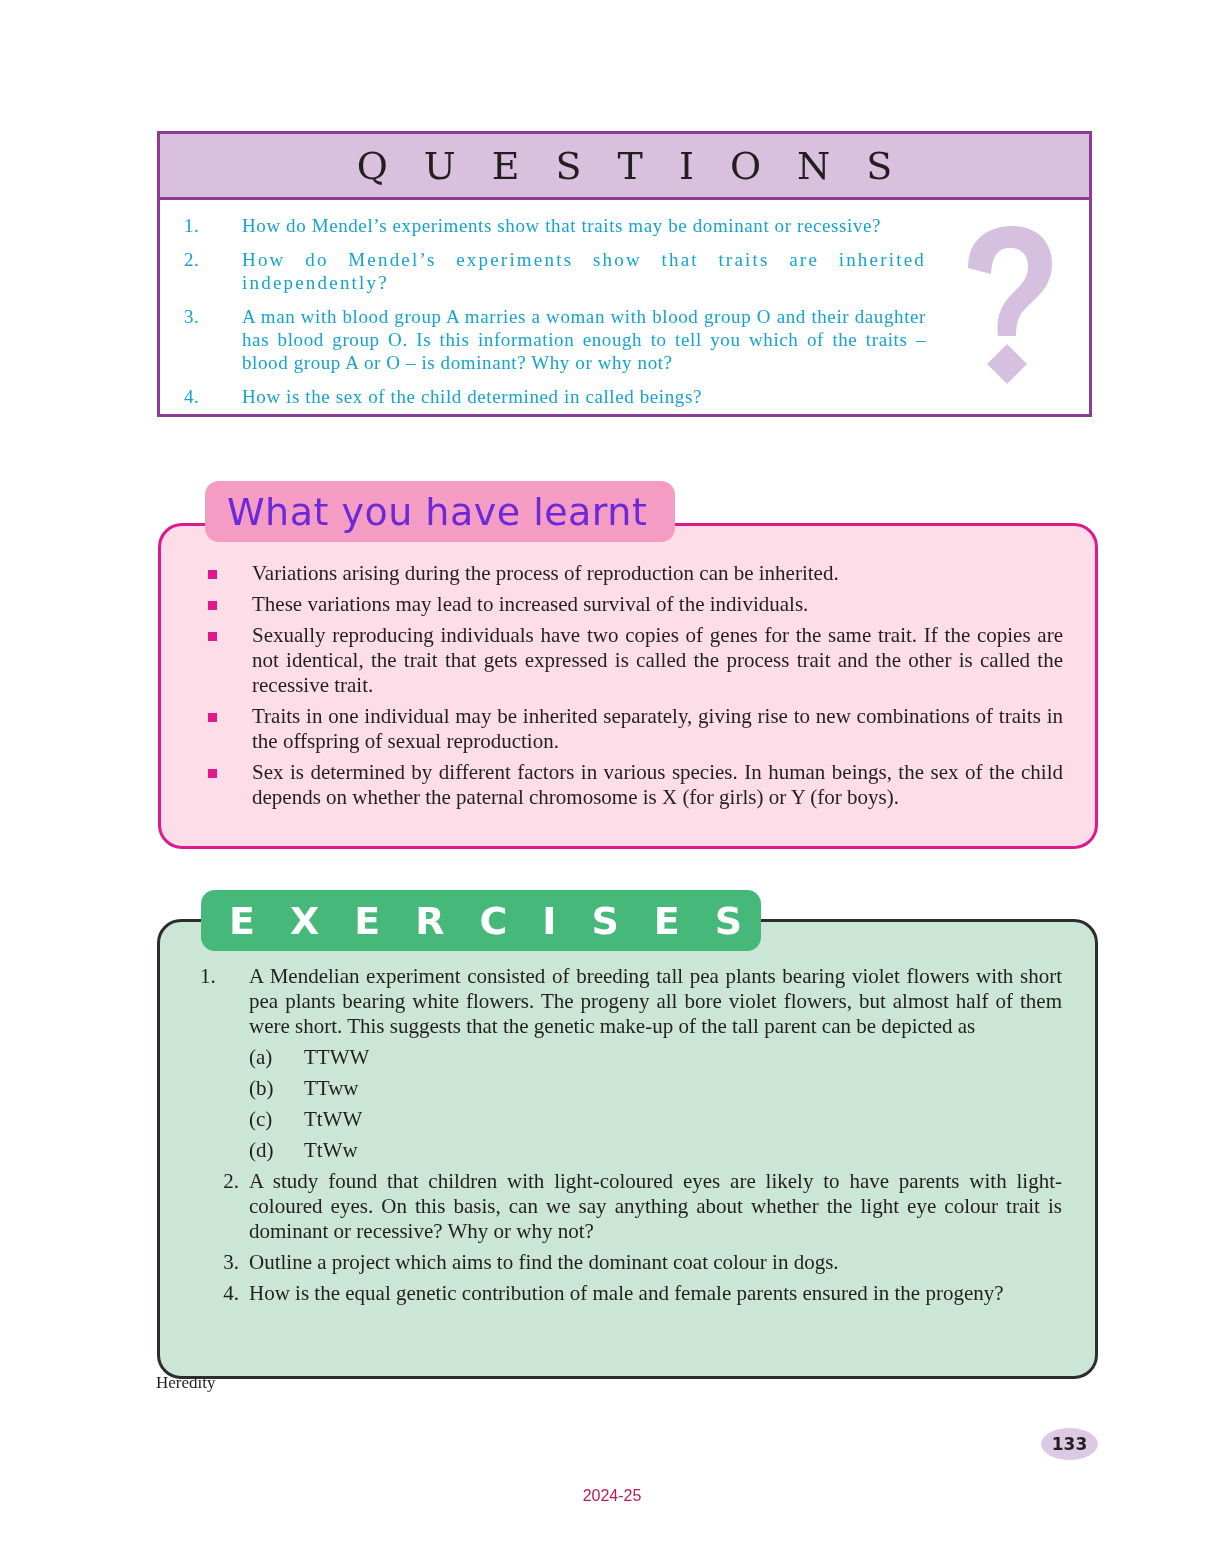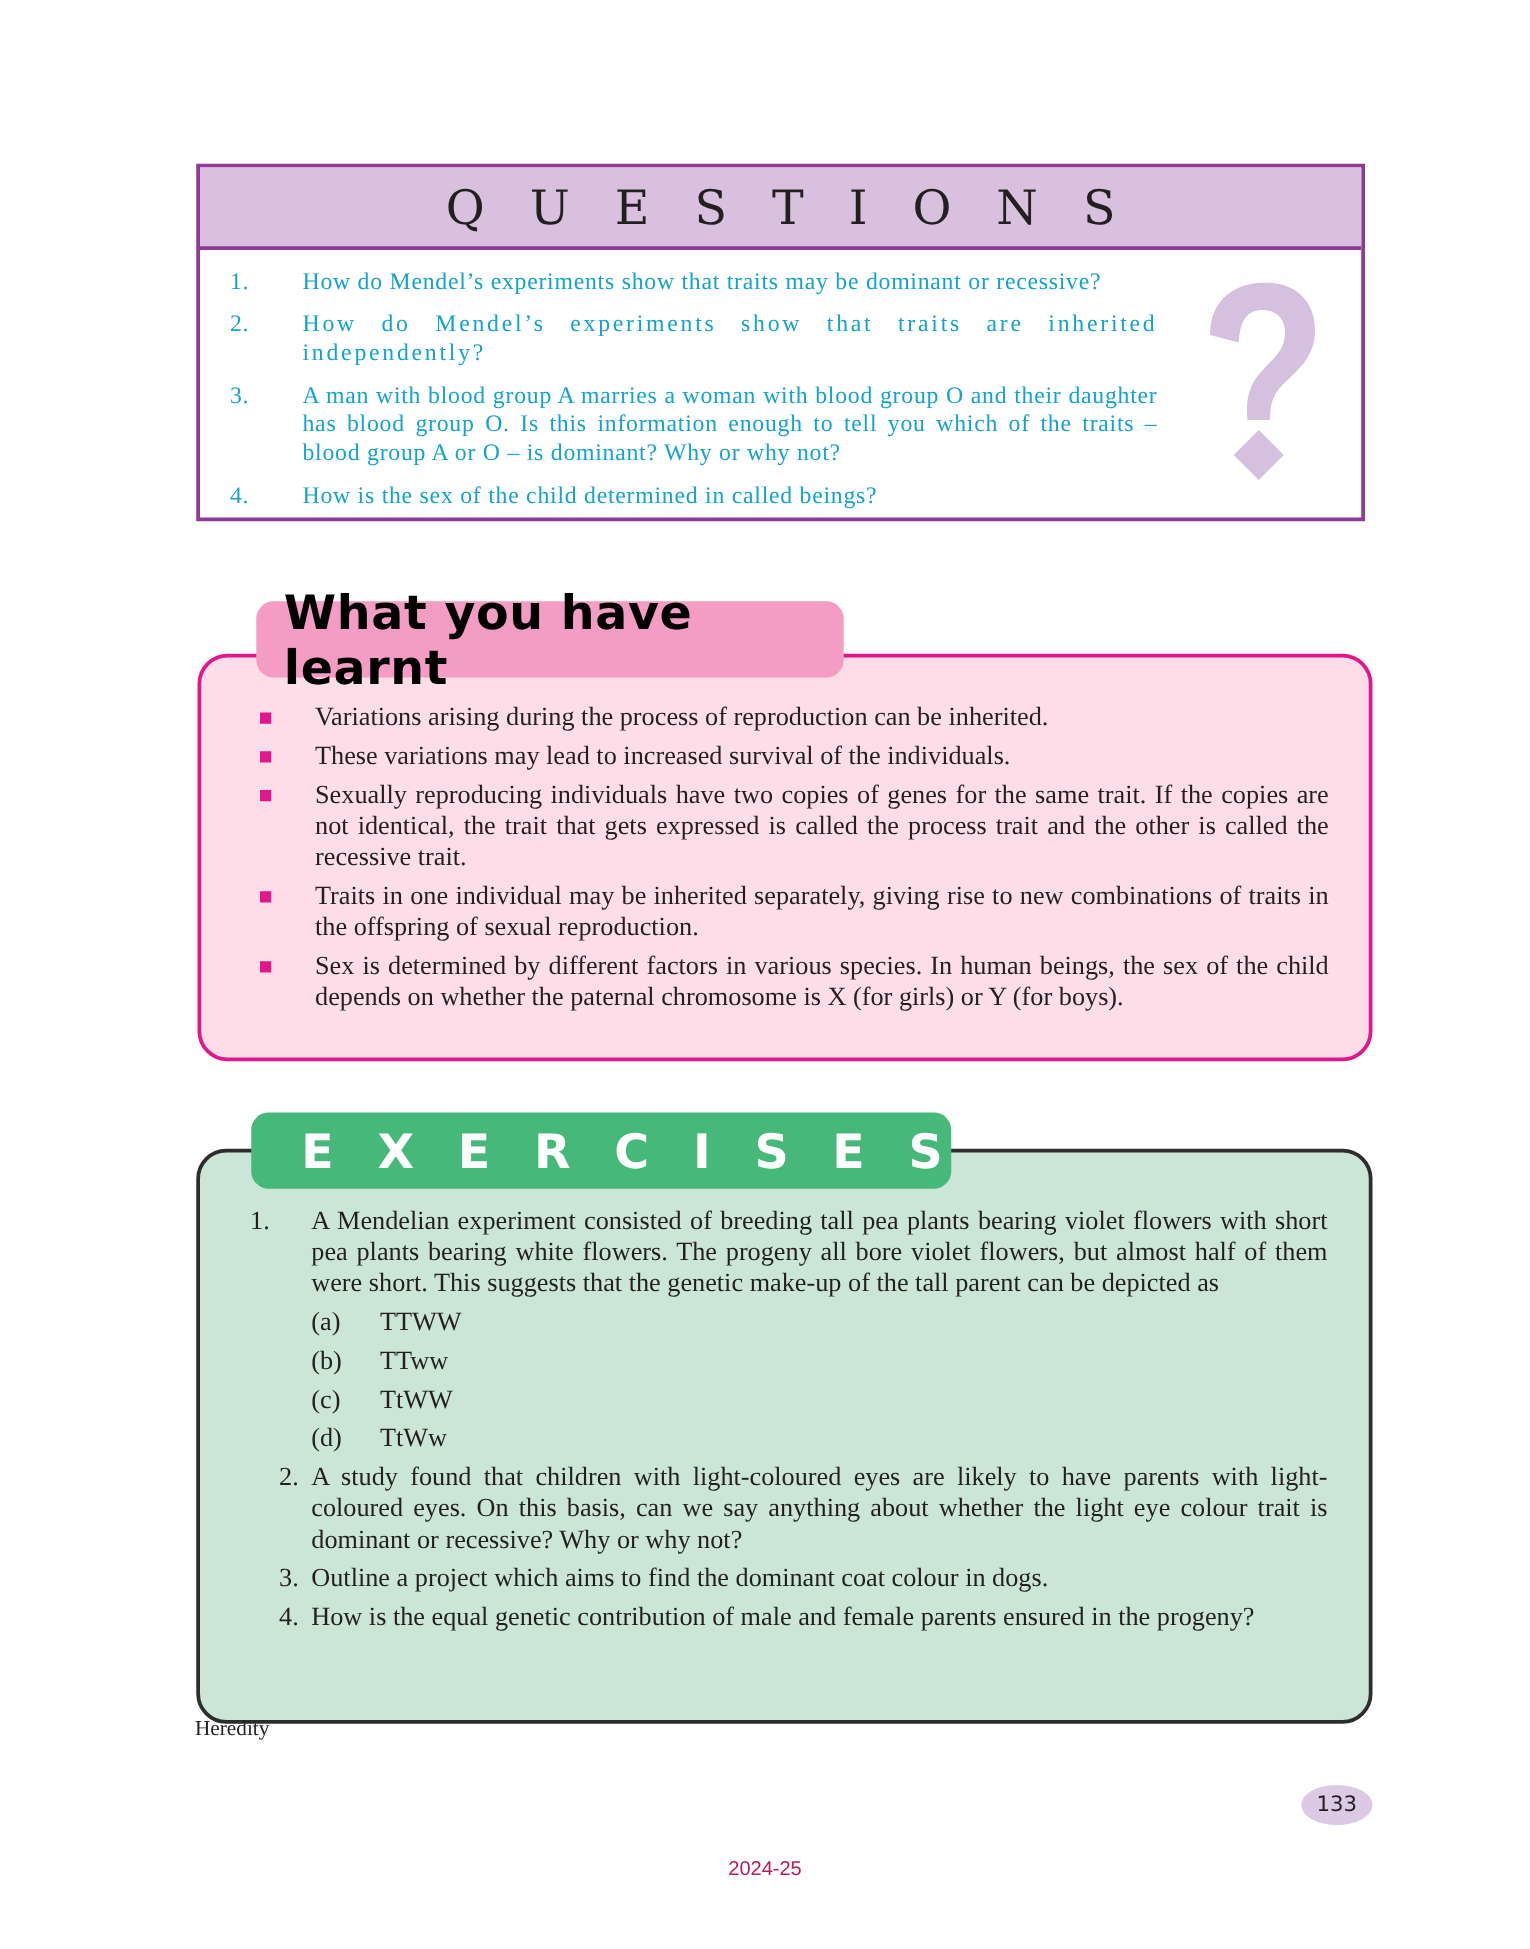--- a/index.html
+++ b/index.html
@@ -20,56 +20,56 @@
     .q-text { flex: 1; text-align: justify; }
     .q-mark { position: absolute; left: 800px; top: 92px; width: 100px; height: 160px; }
 
     
     .learn-box { position: absolute; left: 158px; top: 523px; width: 940px; height: 326px;
                  border: 3px solid #e0188c; border-radius: 24px; background: #fcdde8;
                  box-sizing: border-box; }
     .learn-tab { position: absolute; left: 205px; top: 481px; width: 470px; height: 61px;
                  background: #f49cc4; border-radius: 14px; display: flex; align-items: center;
                  padding-left: 22px; box-sizing: border-box; }
-    .learn-title { font-family: "DejaVu Sans", sans-serif; font-weight: bold; font-size: 38px;
-                   color: #000000; letter-spacing: 0.5px; }
+    .learn-title { font-family: "DejaVu Sans", sans-serif; font-weight: normal; font-size: 38px;
+                   color: #6d28d9; letter-spacing: 0.5px; }
     .learn-list { position: absolute; left: 205px; top: 561px; width: 858px; }
     .learn-item { display: flex; font-family: "Liberation Serif", serif; font-size: 21px;
                   color: #231f20; line-height: 25px; margin-bottom: 6px; }
     .bullet { width: 47px; flex: none; position: relative; }
     .bullet::before { content: ""; position: absolute; left: 3px; top: 9px; width: 9px; height: 9px;
                       background: #e0188c; }
     .learn-text { flex: 1; text-align: justify; }
 
     
     .ex-box { position: absolute; left: 157px; top: 919px; width: 941px; height: 460px;
               border: 3px solid #2d2d2d; border-radius: 24px; background: #cbe6d6;
               box-sizing: border-box; }
     .ex-tab { position: absolute; left: 201px; top: 890px; width: 560px; height: 61px;
               background: #46b87a; border-radius: 14px; display: flex; align-items: center;
-              padding-left: 40px; box-sizing: border-box; }
+              padding-left: 28px; box-sizing: border-box; }
     .ex-title { font-family: "DejaVu Sans", sans-serif; font-weight: bold; font-size: 38px;
                 color: #ffffff; letter-spacing: 35px; }
     .ex-list { position: absolute; left: 200px; top: 964px; width: 862px; }
     .ex-item { display: flex; font-family: "Liberation Serif", serif; font-size: 21px;
                color: #231f20; line-height: 25px; margin-bottom: 6px; }
     .ex-num { width: 49px; flex: none; }
     .ex-num.r { text-align: right; padding-right: 10px; box-sizing: border-box; }
     .ex-text { flex: 1; text-align: justify; }
     .opts { margin-top: 6px; }
     .opt { display: flex; line-height: 25px; margin-bottom: 6px; }
     .opt-label { width: 55px; flex: none; }
 
     
     .footer-chapter { position: absolute; left: 156px; top: 1373px; font-family: "Liberation Serif", serif;
                       font-size: 17px; color: #231f20; }
     .page-badge { position: absolute; left: 1041px; top: 1428px; width: 57px; height: 32px;
                   background: #dccae4; border-radius: 50%; display: flex; align-items: center;
                   justify-content: center; }
-    .page-num { font-family: "DejaVu Sans", sans-serif; font-weight: normal; font-size: 17px; color: #231f20; }
+    .page-num { font-family: "DejaVu Sans", sans-serif; font-weight: bold; font-size: 17px; color: #231f20; }
     .year { position: absolute; left: 0; width: 1224px; top: 1487px; text-align: center;
             font-family: "Liberation Sans", sans-serif; font-size: 16px; color: #be185d; }
   </style>
 </head>
 <body>
 
 <section class="q-box">
   <div class="q-head">
     <span class="q-title">QUESTIONS</span>
   </div>

